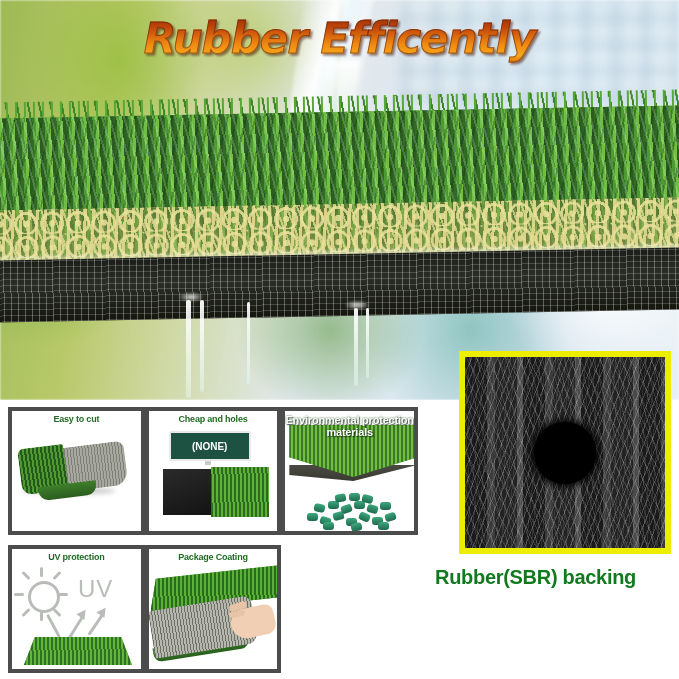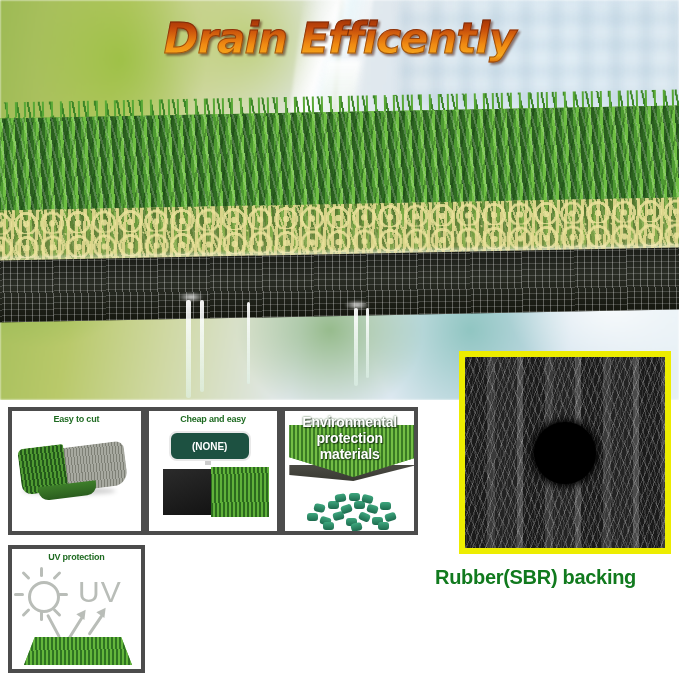--- a/index.html
+++ b/index.html
@@ -64,36 +64,36 @@
   .drip{position:absolute;background:linear-gradient(180deg,rgba(255,255,255,.95),rgba(225,245,235,.55));filter:blur(.7px);border-radius:2px;}
   .drip-splash{position:absolute;width:26px;height:10px;border-radius:50%;
     background:radial-gradient(ellipse,rgba(255,255,255,.85),rgba(255,255,255,0) 70%);filter:blur(1px);}
 
   
   .grid{position:absolute;left:8px;top:407px;width:410px;height:266px;
     display:grid;grid-template-columns:repeat(3,1fr);grid-template-rows:repeat(2,1fr);gap:10px 0;}
   .cell{position:relative;border:4px solid #4c4c4c;background:#fff;overflow:hidden;box-sizing:border-box;}
   .cell-label{position:absolute;left:0;right:0;top:3px;text-align:center;color:#1f6b22;
     font-size:9px;font-weight:bold;letter-spacing:-.2px;z-index:4;}
-  .cell-label.ontop{color:#ffffff;text-shadow:0 0 2px #1a4a14,1px 1px 1px rgba(0,0,0,.6);font-size:14px;}
+  .cell-label.ontop{color:#ffffff;text-shadow:0 0 2px #1a4a14,1px 1px 1px rgba(0,0,0,.6);font-size:11px;}
   .cell-art{position:absolute;left:0;right:0;top:14px;bottom:2px;}
 
   
   .roll{position:absolute;left:8px;top:18px;width:104px;height:52px;transform:rotate(-7deg);}
   .roll-green{position:absolute;left:0;top:0;width:46px;height:46px;border-radius:6px 2px 2px 10px;
     background:repeating-linear-gradient(88deg,#23591a 0 2px,#4f9a32 2px 4px),linear-gradient(180deg,#55a233,#27601c);}
   .roll-grey{position:absolute;left:40px;top:4px;width:66px;height:44px;border-radius:4px 8px 14px 4px;
     background:repeating-linear-gradient(90deg,#7e8076 0 1px,#a7a9a0 1px 3px),linear-gradient(180deg,#9b9d94,#66685f);}
   .roll-under{position:absolute;left:16px;top:40px;width:58px;height:14px;border-radius:0 0 10px 10px;
     background:linear-gradient(180deg,#3e7f2a,#2a5d1e);}
   .roll-shadow{position:absolute;left:10px;top:62px;width:94px;height:8px;border-radius:50%;background:rgba(0,0,0,.18);filter:blur(2px);}
 
   
   .none-sign{position:absolute;left:20px;top:6px;width:78px;height:26px;background:#1d5141;border:2px solid #e9e9e9;
-    border-radius:8px;display:flex;align-items:center;justify-content:center;}
+    border-radius:2px;display:flex;align-items:center;justify-content:center;}
   .none-sign span{color:#fff;font-size:10px;font-weight:bold;}
   .sign-post{position:absolute;left:56px;top:30px;width:6px;height:10px;background:#ccc;}
   .blk-sheet{position:absolute;left:14px;top:44px;width:62px;height:46px;background:linear-gradient(160deg,#2b2b2b,#111);}
   .grn-sq{position:absolute;left:62px;top:42px;width:58px;height:50px;
     background:repeating-linear-gradient(88deg,#2c6a1e 0 2px,#5fb13a 2px 4px),linear-gradient(180deg,#63b43c,#2f6f21);}
 
   
   .turf-corner{position:absolute;left:4px;top:0px;width:128px;height:52px;
     background:repeating-linear-gradient(90deg,#3a7a24 0 2px,#73bd45 2px 4px),linear-gradient(180deg,#7cc44b,#3f8527);
     clip-path:polygon(0 0,100% 0,100% 62%,50% 100%,0 62%);}
@@ -109,21 +109,21 @@
     background:repeating-linear-gradient(85deg,#2d7a22 0 2px,#62bb3c 2px 4px),linear-gradient(180deg,#5fb73b,#2d7322);
     clip-path:polygon(50% 100%,0 62%,0 0,100% 0,100% 62%);border-radius:6px 6px 0 0;}
   .ban{position:absolute;left:50%;top:26px;transform:translateX(-50%);width:42px;height:42px;border:4px solid #fff;border-radius:50%;}
   .ban-slash{position:absolute;left:50%;top:46px;width:48px;height:4px;background:#fff;transform:translateX(-50%) rotate(-45deg);}
   .flame{position:absolute;left:50%;top:32px;transform:translateX(-50%);width:18px;height:30px;background:#fff;
     clip-path:polygon(50% 0,78% 28%,68% 40%,88% 62%,70% 100%,30% 100%,12% 66%,34% 34%,28% 20%);}
 
   
   .sun{position:absolute;left:16px;top:18px;width:26px;height:26px;border:3px solid #b9bdb8;border-radius:50%;}
   .ray{position:absolute;background:#b9bdb8;border-radius:2px;}
-  .uv-text{position:absolute;left:66px;top:12px;color:#b9bdb8;font-size:30px;font-weight:normal;letter-spacing:1px;}
+  .uv-text{position:absolute;left:66px;top:12px;color:#b9bdb8;font-size:24px;font-weight:normal;letter-spacing:1px;}
   .uv-lawn{position:absolute;left:12px;top:74px;width:108px;height:28px;
     background:repeating-linear-gradient(88deg,#2f7322 0 2px,#63b63c 2px 4px),linear-gradient(180deg,#64b93d,#2e7022);
     clip-path:polygon(10% 0,90% 0,100% 100%,0 100%);}
   .arrow-line{position:absolute;background:#b9bdb8;border-radius:2px;}
   .arrow-head{position:absolute;width:0;height:0;border-left:5px solid transparent;border-right:5px solid transparent;border-bottom:9px solid #b9bdb8;}
 
   
   .pc-top{position:absolute;left:2px;top:2px;width:130px;height:46px;
     background:repeating-linear-gradient(88deg,#2a6b1e 0 2px,#5bb038 2px 4px),linear-gradient(180deg,#5fb83c,#2b6c20);
     clip-path:polygon(4% 30%,100% 0,100% 70%,0 100%);}
@@ -184,39 +184,39 @@
     </div>
 
     <div class="drip" style="left:186px;top:300px;width:5px;height:98px;"></div>
     <div class="drip" style="left:200px;top:300px;width:4px;height:92px;"></div>
     <div class="drip" style="left:247px;top:302px;width:3px;height:82px;"></div>
     <div class="drip" style="left:354px;top:308px;width:4px;height:78px;"></div>
     <div class="drip" style="left:366px;top:308px;width:3px;height:70px;"></div>
     <div class="drip-splash" style="left:178px;top:292px;"></div>
     <div class="drip-splash" style="left:344px;top:300px;"></div>
 
-    <div class="title">Drain Efficently</div>
+    <div class="title">Rubber Efficently</div>
   </div>
 
   <div class="grid">
 
     <div class="cell">
       <div class="cell-label">Easy to cut</div>
       <div class="cell-art">
         <div class="roll-shadow"></div>
         <div class="roll">
           <div class="roll-grey"></div>
           <div class="roll-green"></div>
           <div class="roll-under"></div>
         </div>
       </div>
     </div>
 
     <div class="cell">
-      <div class="cell-label">Cheap and easy</div>
+      <div class="cell-label">Cheap and holes</div>
       <div class="cell-art">
         <div class="blk-sheet"></div>
         <div class="grn-sq"></div>
         <div class="sign-post"></div>
         <div class="none-sign">
           <span>(NONE)</span>
         </div>
       </div>
     </div>
 
@@ -265,20 +265,31 @@
         <div class="uv-text">UV</div>
         <div class="arrow-line" style="left:40px;top:50px;width:3px;height:26px;transform:rotate(-28deg);"></div>
         <div class="arrow-line" style="left:62px;top:52px;width:3px;height:26px;transform:rotate(32deg);"></div>
         <div class="arrow-head" style="left:66px;top:46px;transform:rotate(36deg);"></div>
         <div class="arrow-line" style="left:82px;top:50px;width:3px;height:24px;transform:rotate(34deg);"></div>
         <div class="arrow-head" style="left:86px;top:44px;transform:rotate(36deg);"></div>
         <div class="uv-lawn"></div>
       </div>
     </div>
 
+    <div class="cell">
+      <div class="cell-label">Package Coating</div>
+      <div class="cell-art">
+        <div class="pc-top"></div>
+        <div class="pc-green-under"></div>
+        <div class="pc-roll"></div>
+        <div class="hand"></div>
+        <div class="finger" style="right:30px;top:40px;width:18px;height:7px;transform:rotate(-18deg);"></div>
+        <div class="finger" style="right:32px;top:48px;width:16px;height:6px;transform:rotate(-12deg);"></div>
+      </div>
+    </div>
 
   </div>
 
   <div class="rubber-panel">
     <div class="rubber-tex"></div>
     <div class="hole"></div>
   </div>
 
   <div class="rubber-caption">
     <div>Rubber(SBR) backing</div>

